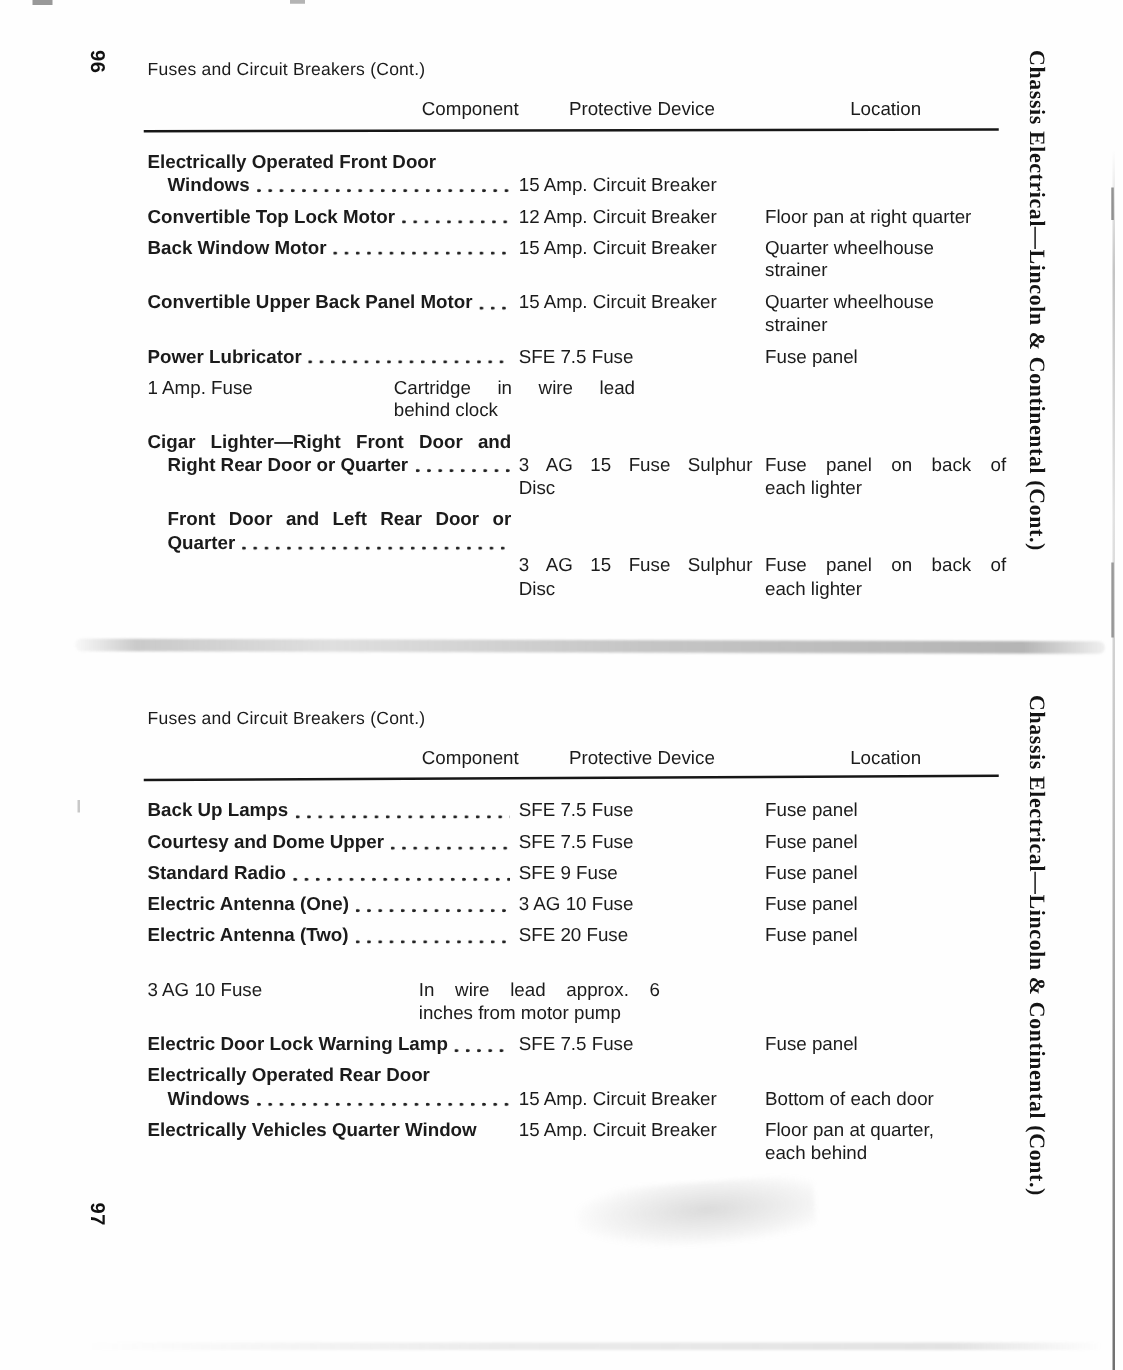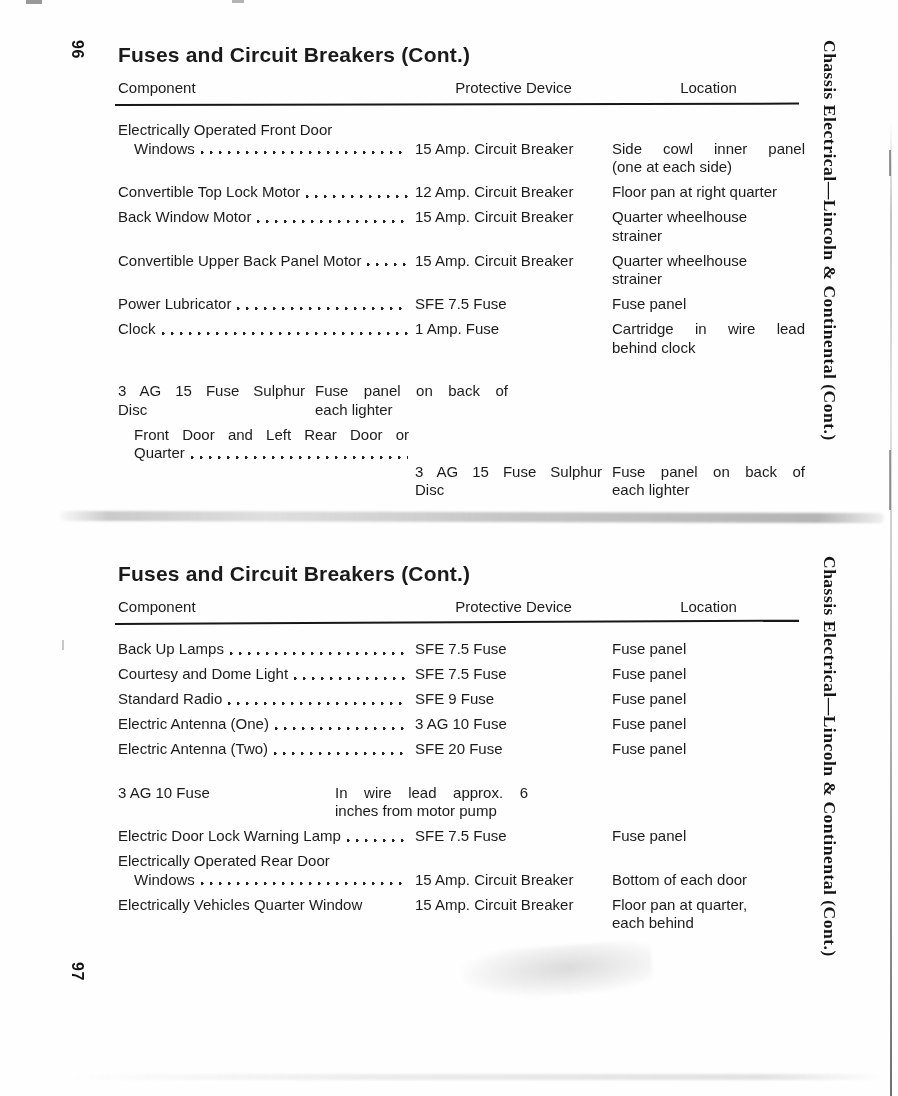--- a/index.html
+++ b/index.html
@@ -9,34 +9,34 @@
     font-family:"Liberation Sans", sans-serif;
   }
   .page{position:absolute;inset:0;background:#fefefe;}
 
   
   .section{position:absolute;left:118px;width:692px;}
   #section1{top:44px;}
   #section2{top:563px;}
 
   .table-title{
-    font-weight:bold;font-size:21px;letter-spacing:0.2px;
+    font-weight:normal;font-size:14px;letter-spacing:0.2px;
     height:22px;line-height:22px;margin-bottom:12px;white-space:nowrap;
   }
   .headrow{display:flex;font-size:15px;height:19px;line-height:19px;margin-bottom:7px;}
-  .h-comp{width:297px;text-align:left;}
+  .h-comp{width:297px;text-align:right;}
   .h-dev{width:197px;text-align:center;}
   .h-loc{width:193px;text-align:center;}
   .rule{height:0;border-top:2px solid #171717;width:684px;margin-left:-3px;margin-bottom:15px;transform:rotate(-0.12deg);transform-origin:left center;}
   #section2 .rule{transform:rotate(-0.28deg);}
 
   .tbody{display:flex;flex-direction:column;gap:6.5px;font-size:15px;line-height:18.5px;}
   .row{display:flex;align-items:flex-start;}
   .cell{box-sizing:border-box;}
-  .comp{width:297px;padding-right:6px;}
+  .comp{width:297px;padding-right:6px;font-weight:bold;}
   .dev{width:197px;padding-right:10px;}
   .loc{width:193px;}
   .line{min-height:18.5px;}
   .comp .line.cont{padding-left:16px;}
   .lineflex{display:flex;align-items:flex-start;}
   .leader{
     flex:1 1 auto;min-width:10px;height:5px;align-self:flex-end;
     margin:0 1px 3px 5px;
     background-image:radial-gradient(circle at 2.2px 2.5px, #222 1.25px, rgba(0,0,0,0) 1.5px);
     background-size:9px 5px;background-repeat:repeat-x;
@@ -111,24 +111,20 @@
           <div class="cell comp">
             <div class="line"><span class="txt">Electrically Operated Front Door</span></div>
             <div class="line cont lineflex">
               <span class="txt">Windows</span>
               <div class="leader"></div>
             </div>
           </div>
           <div class="cell dev" style="padding-top: 18.5px;">
             <div class="line"><span class="txt">15 Amp. Circuit Breaker</span></div>
           </div>
-          <div class="cell loc" style="padding-top: 18.5px;">
-            <div class="line just"><span class="txt">Side cowl inner panel</span></div>
-            <div class="line"><span class="txt">(one at each side)</span></div>
-          </div>
         </div>
         <div class="row">
           <div class="cell comp">
             <div class="line lineflex">
               <span class="txt">Convertible Top Lock Motor</span>
               <div class="leader"></div>
             </div>
           </div>
           <div class="cell dev">
             <div class="line"><span class="txt">12 Amp. Circuit Breaker</span></div>
@@ -175,35 +171,36 @@
             </div>
           </div>
           <div class="cell dev">
             <div class="line"><span class="txt">SFE 7.5 Fuse</span></div>
           </div>
           <div class="cell loc">
             <div class="line"><span class="txt">Fuse panel</span></div>
           </div>
         </div>
         <div class="row">
-          <div class="cell comp">
-            <div class="line lineflex">
-              <span class="txt">Clock</span>
-              <div class="leader"></div>
-            </div>
-          </div>
           <div class="cell dev">
             <div class="line"><span class="txt">1 Amp. Fuse</span></div>
           </div>
           <div class="cell loc">
             <div class="line just"><span class="txt">Cartridge in wire lead</span></div>
             <div class="line"><span class="txt">behind clock</span></div>
           </div>
         </div>
         <div class="row">
+          <div class="cell comp">
+            <div class="line just"><span class="txt">Cigar Lighter—Right Front Door and</span></div>
+            <div class="line cont lineflex">
+              <span class="txt">Right Rear Door or Quarter</span>
+              <div class="leader"></div>
+            </div>
+          </div>
           <div class="cell dev" style="padding-top: 18.5px;">
             <div class="line just"><span class="txt">3 AG 15 Fuse Sulphur</span></div>
             <div class="line"><span class="txt">Disc</span></div>
           </div>
           <div class="cell loc" style="padding-top: 18.5px;">
             <div class="line just"><span class="txt">Fuse panel on back of</span></div>
             <div class="line"><span class="txt">each lighter</span></div>
           </div>
         </div>
         <div class="row">
@@ -247,21 +244,21 @@
           <div class="cell dev">
             <div class="line"><span class="txt">SFE 7.5 Fuse</span></div>
           </div>
           <div class="cell loc">
             <div class="line"><span class="txt">Fuse panel</span></div>
           </div>
         </div>
         <div class="row">
           <div class="cell comp">
             <div class="line lineflex">
-              <span class="txt">Courtesy and Dome Light</span>
+              <span class="txt">Courtesy and Dome Upper</span>
               <div class="leader"></div>
             </div>
           </div>
           <div class="cell dev">
             <div class="line"><span class="txt">SFE 7.5 Fuse</span></div>
           </div>
           <div class="cell loc">
             <div class="line"><span class="txt">Fuse panel</span></div>
           </div>
         </div>

